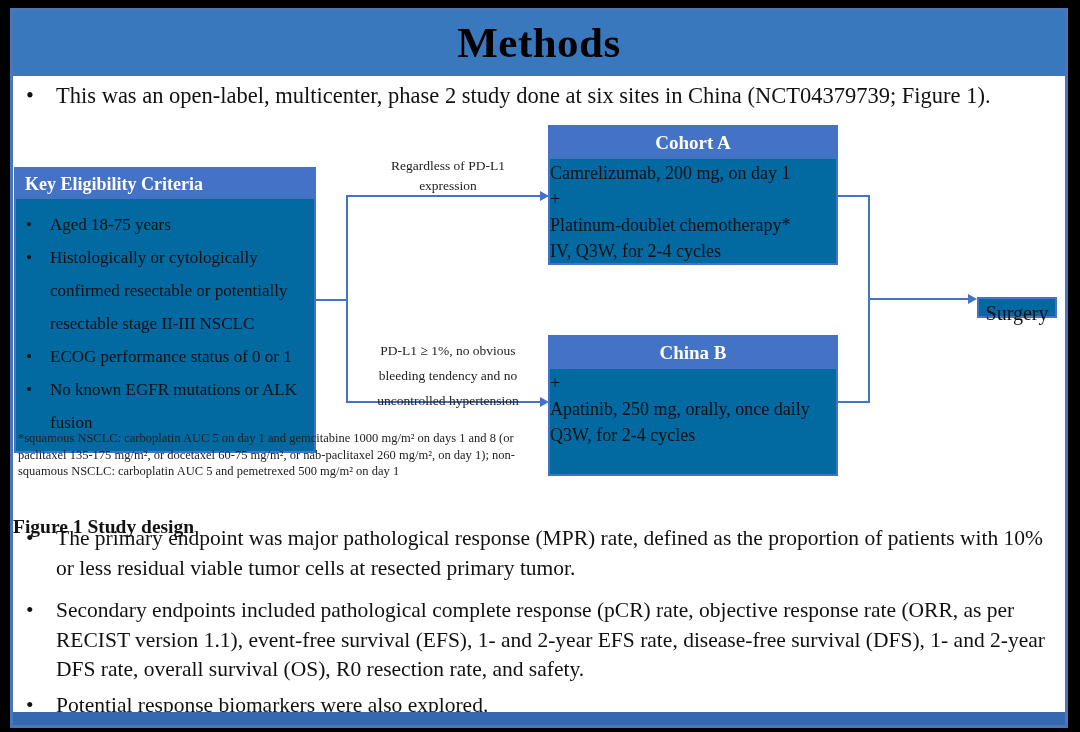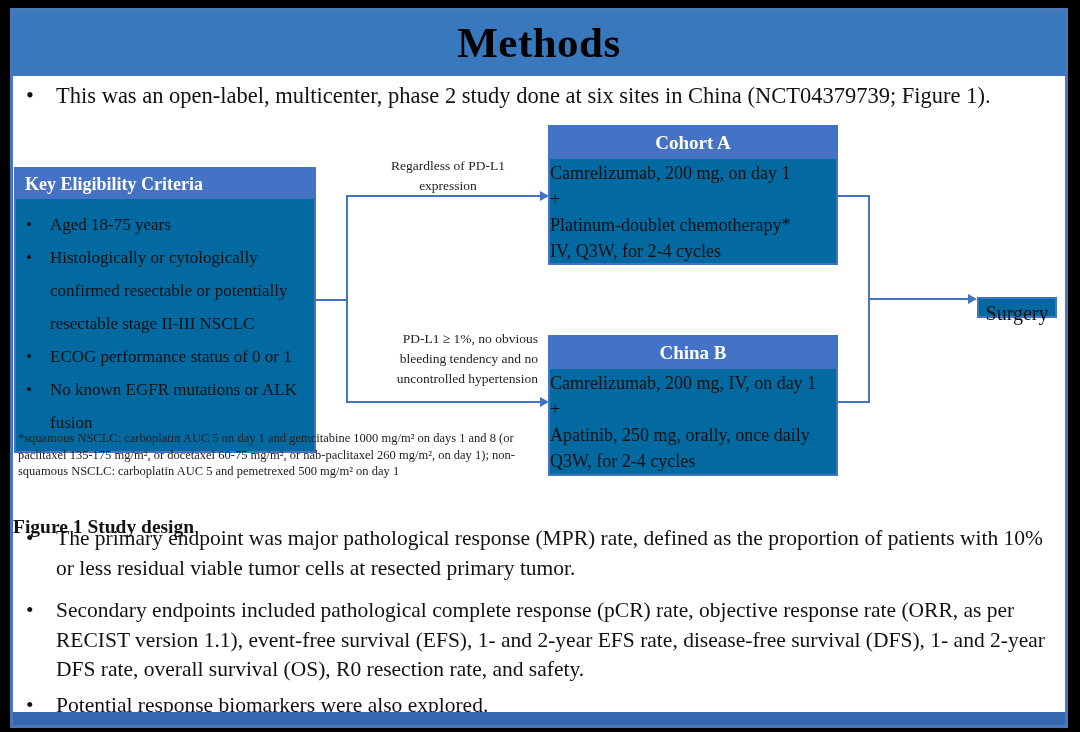--- a/index.html
+++ b/index.html
@@ -51,21 +51,21 @@
   .hline, .vline { position:absolute; background:#4472c4; }
   .hline { height:2px; }
   .vline { width:2px; }
   .arr {
     position:absolute; width:0; height:0;
     border-top:5px solid transparent; border-bottom:5px solid transparent;
     border-left:9px solid #4472c4;
   }
   .flow-label { position:absolute; text-align:center; font-size:13.5px; color:#222; }
   .lbl-top { left:350px; top:145px; width:170px; line-height:20px; }
-  .lbl-bottom { left:345px; top:318px; width:180px; line-height:20px;text-align:right; }
+  .lbl-bottom { left:345px; top:327px; width:180px; line-height:25px; }
   .lbl-eval { left:860px; top:246px; width:95px; line-height:20px; }
 
   .surgery {
     left:964px; top:274px; width:80px; height:21px;
     text-align:center; font-size:20px; line-height:28px;margin-top:12px;
   }
   .footnote {
     position:absolute; left:5px; top:419px; width:528px;
     font-size:12.5px; line-height:16.5px; color:#222;
   }
@@ -131,21 +131,20 @@
       <div>Camrelizumab, 200 mg, on day 1</div>
       <div>+</div>
       <div>Platinum-doublet chemotherapy*</div>
       <div>IV, Q3W, for 2-4 cycles</div>
     </div>
   </div>
 
   <div class="box cohort cohort-b">
     <div class="box-header">China B</div>
     <div class="cohort-body">
-      <div>Camrelizumab, 200 mg, IV, on day 1</div>
       <div>+</div>
       <div>Apatinib, 250 mg, orally, once daily</div>
       <div>Q3W, for 2-4 cycles</div>
     </div>
   </div>
 
   <div class="box surgery">
     <span>Surgery</span>
   </div>
 

